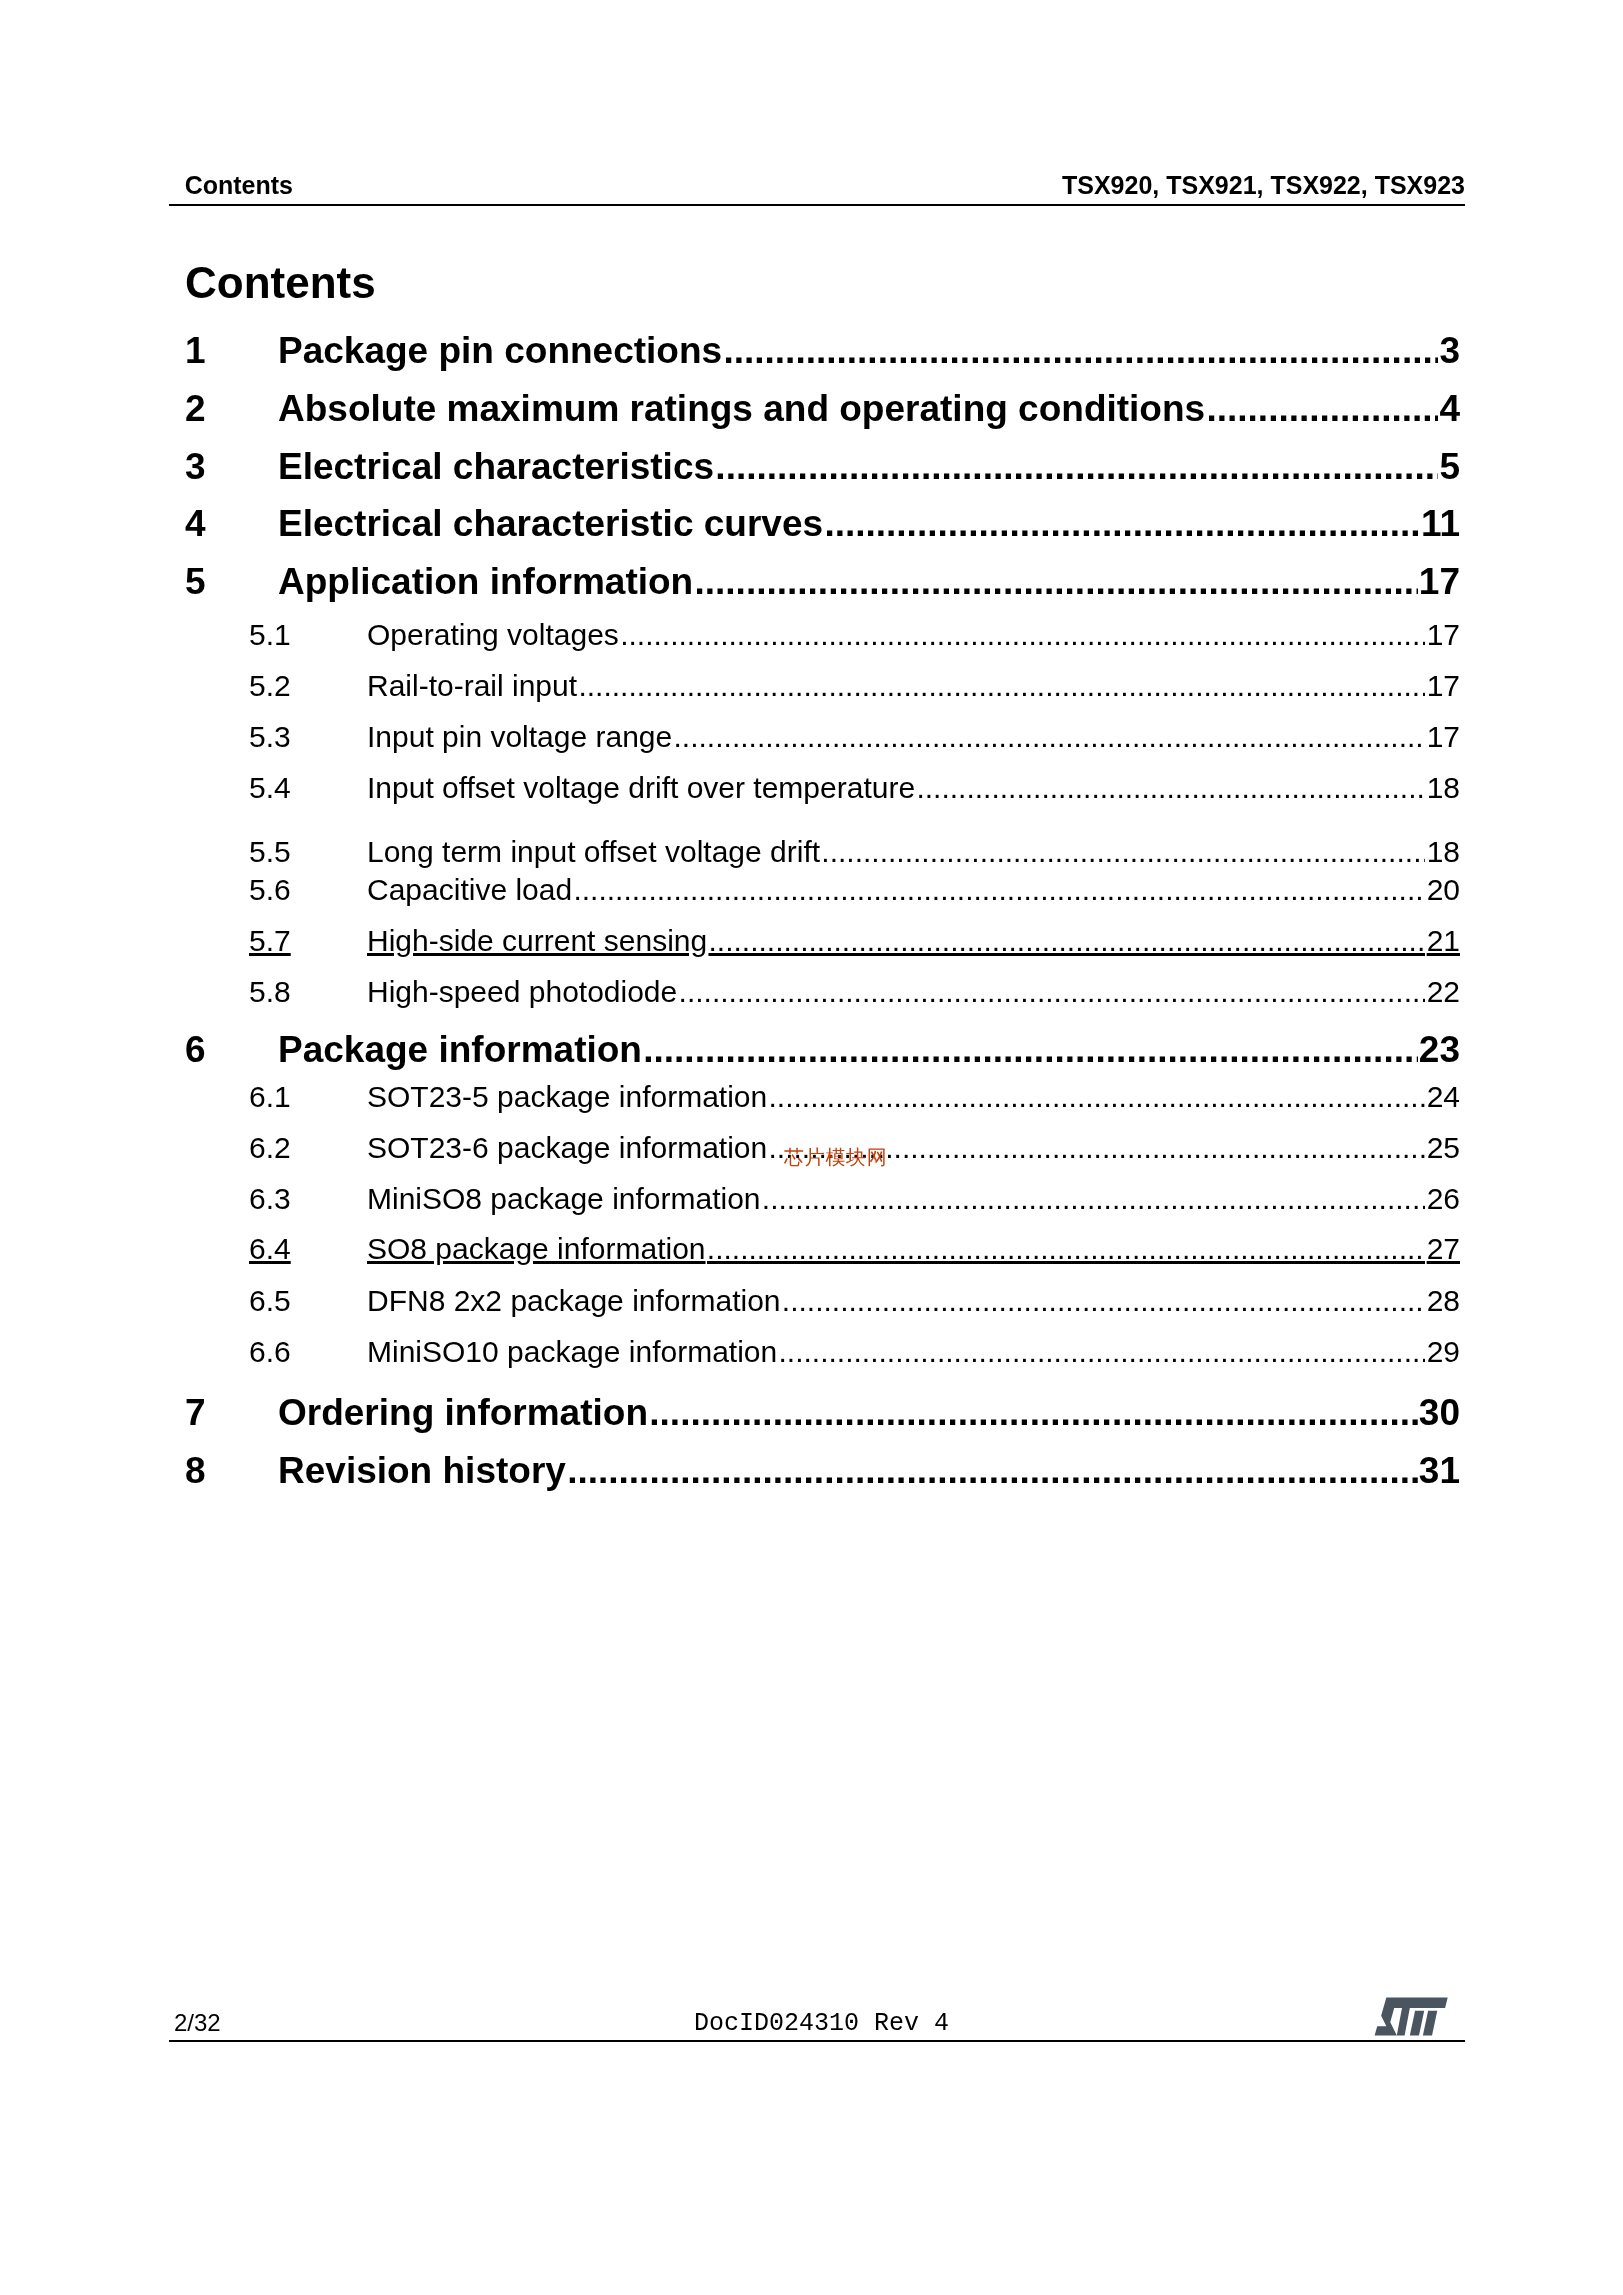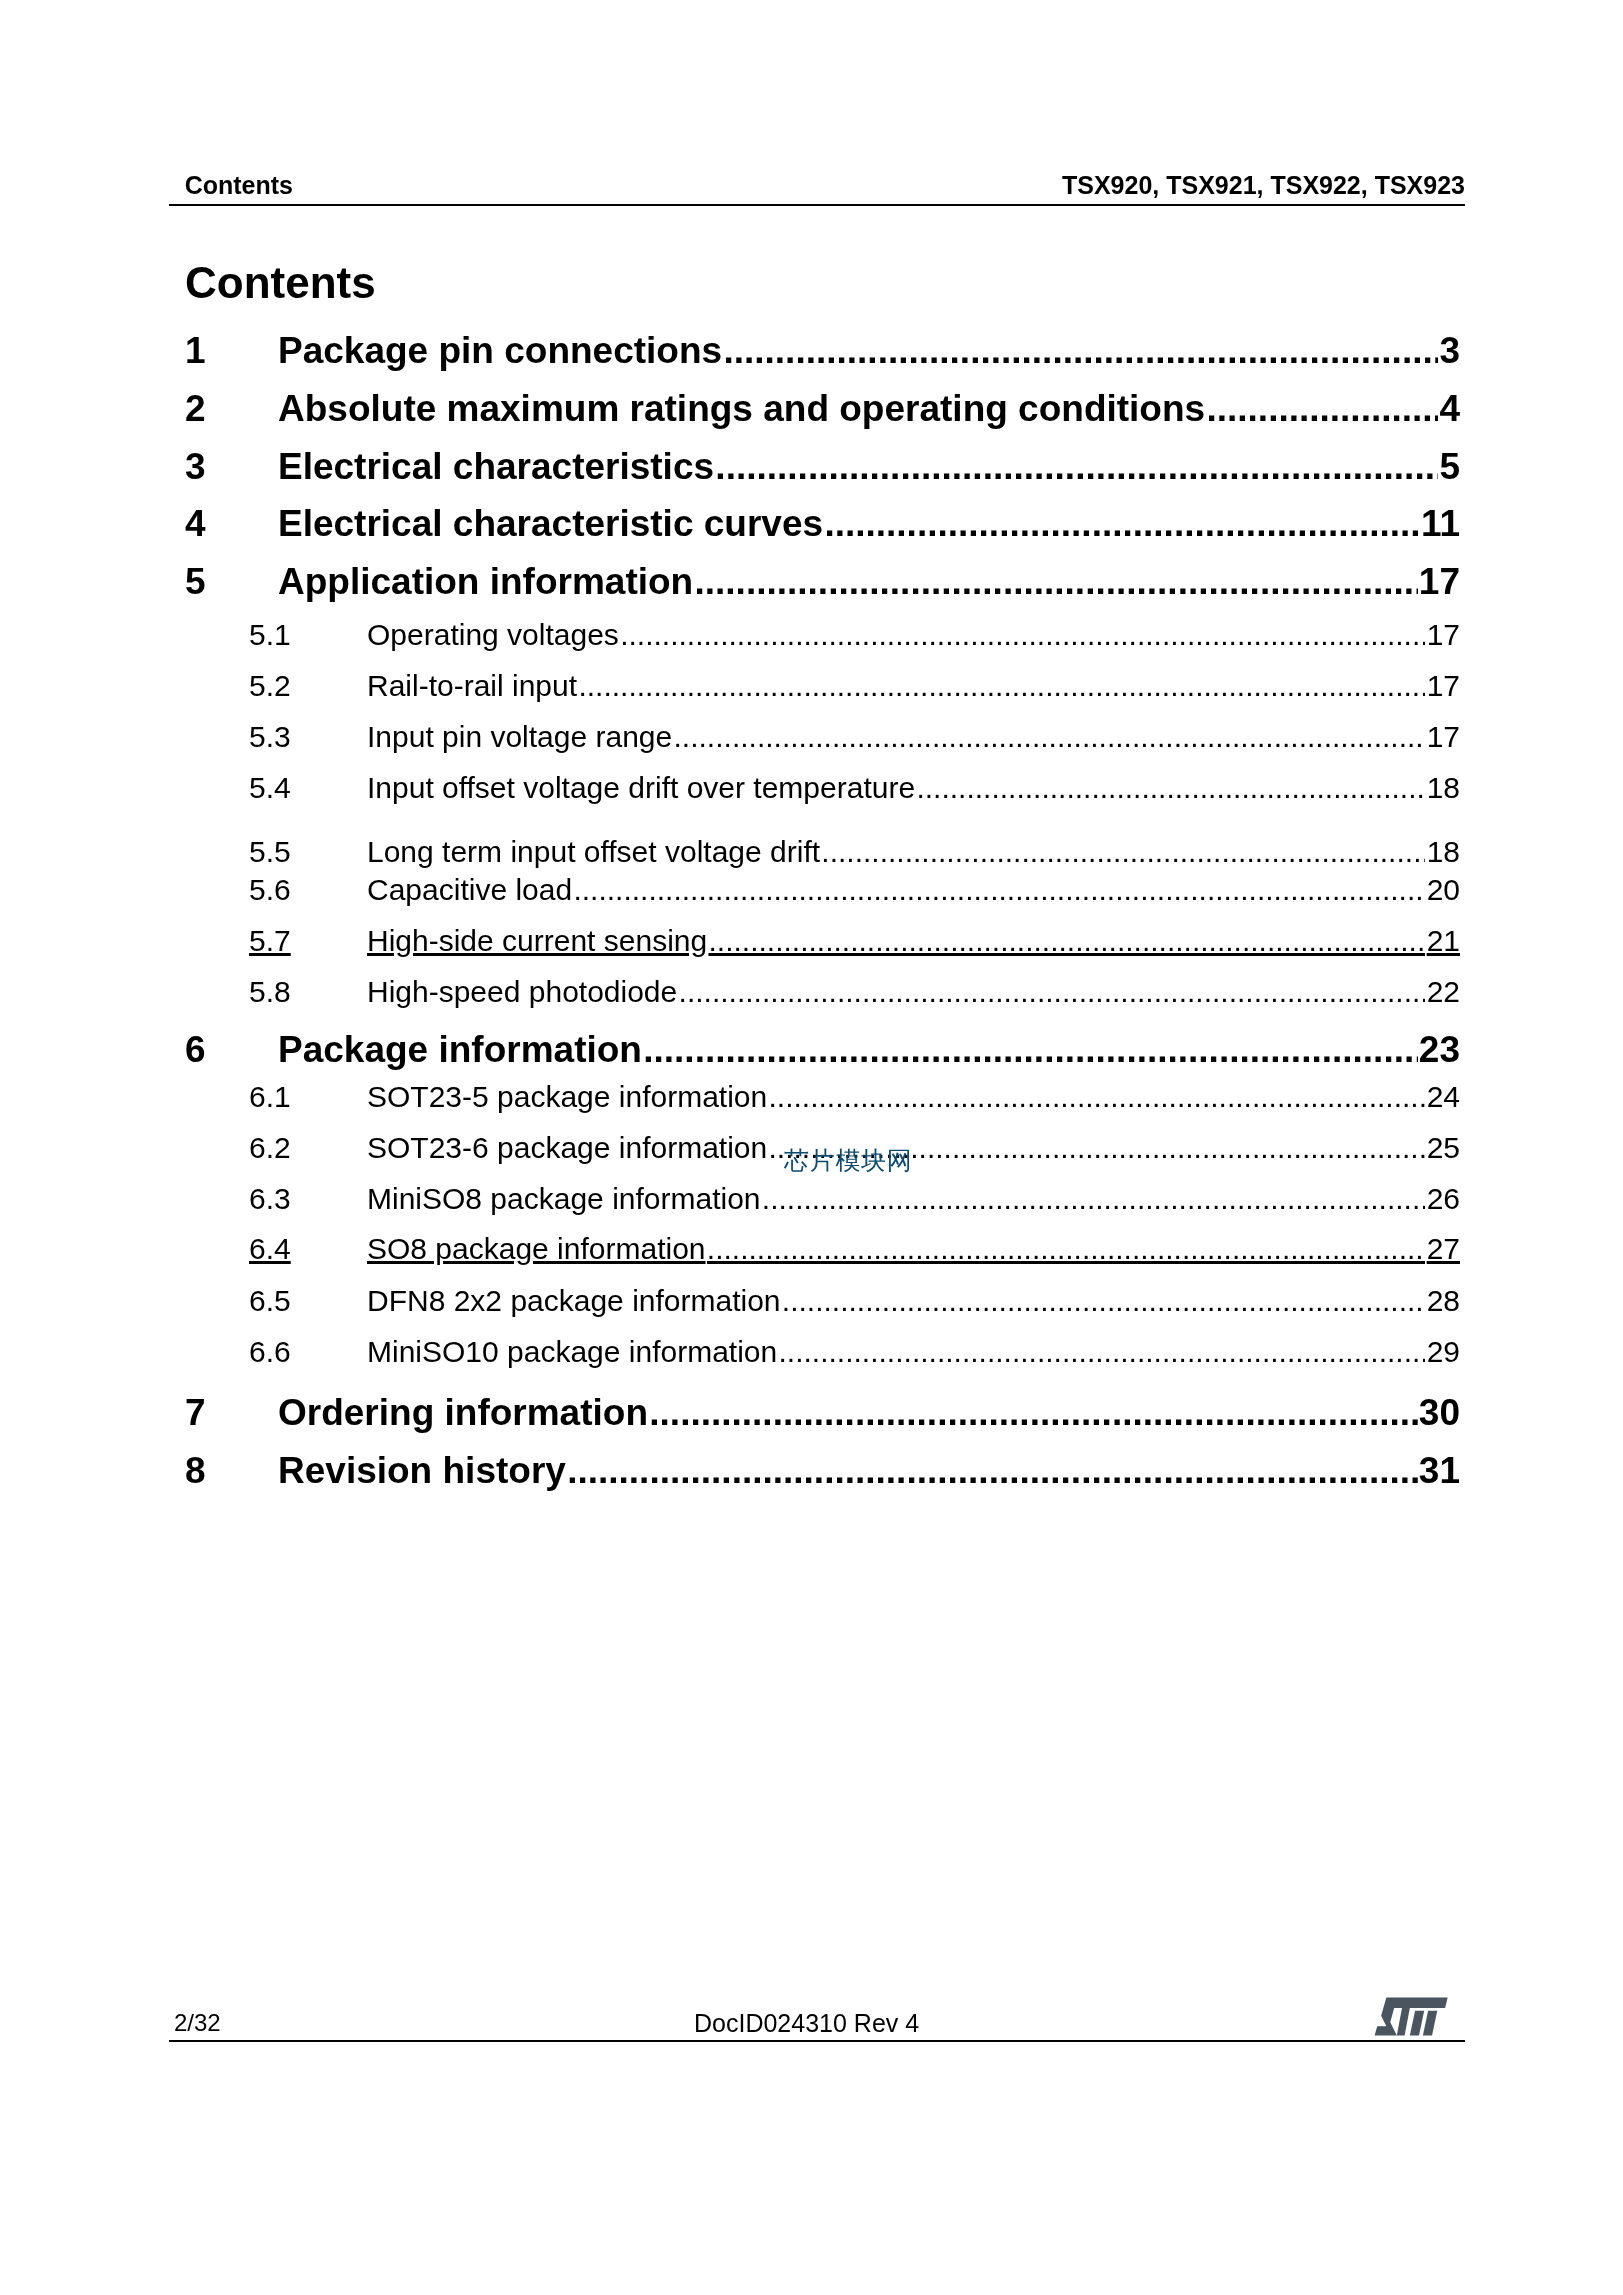--- a/index.html
+++ b/index.html
@@ -13,24 +13,24 @@
   .row{position:absolute;left:0;width:1275px;display:flex;align-items:baseline;}
   .row.l1{font-size:37px;font-weight:bold;}
   .row.l2{font-size:30px;}
   .num{display:inline-block;}
   .l1 .num{width:93px;}
   .l2 .num{margin-left:64px;width:118px;}
   .lbl{white-space:nowrap;}
   .dots{flex:1;overflow:hidden;white-space:nowrap;margin:0 1.3px;}
   .dots::after{content:"....................................................................................................................................................................................................................................................";}
   .pg{white-space:nowrap;text-align:right;}
-  .watermark{position:absolute;left:784px;top:1144px;font-size:25px;color:#0c4a6e;letter-spacing:0.7px;}
+  .watermark{position:absolute;left:784px;top:1144px;font-size:20px;color:#c2410c;letter-spacing:0.7px;}
   .ftr-line{position:absolute;left:169px;top:2040px;width:1296px;height:2px;background:#000;}
   .ftr-left{position:absolute;left:174px;top:2009px;font-size:24px;}
-  .ftr-center{position:absolute;left:694px;top:2009px;font-size:25px;}
+  .ftr-center{position:absolute;left:694px;top:2009px;font-size:25px;font-family:Liberation Mono, monospace;}
   .logo{position:absolute;left:1372px;top:1996px;width:77px;height:41px;}
 </style>
 </head>
 <body>
 
 <div class="hdr">
   <span class="hdr-left">Contents</span>
   <span class="hdr-right">TSX920, TSX921, TSX922, TSX923</span>
 </div>
 <div class="hdr-line"></div>

